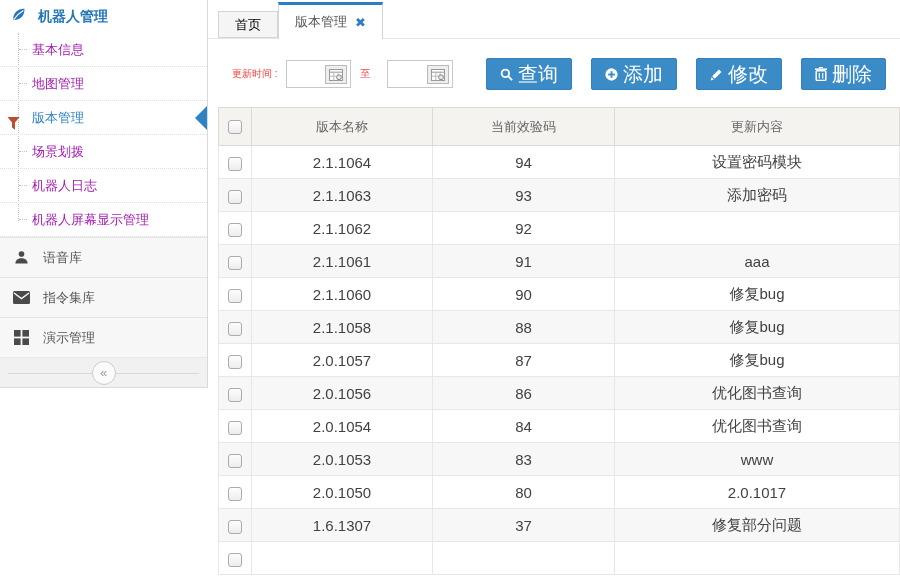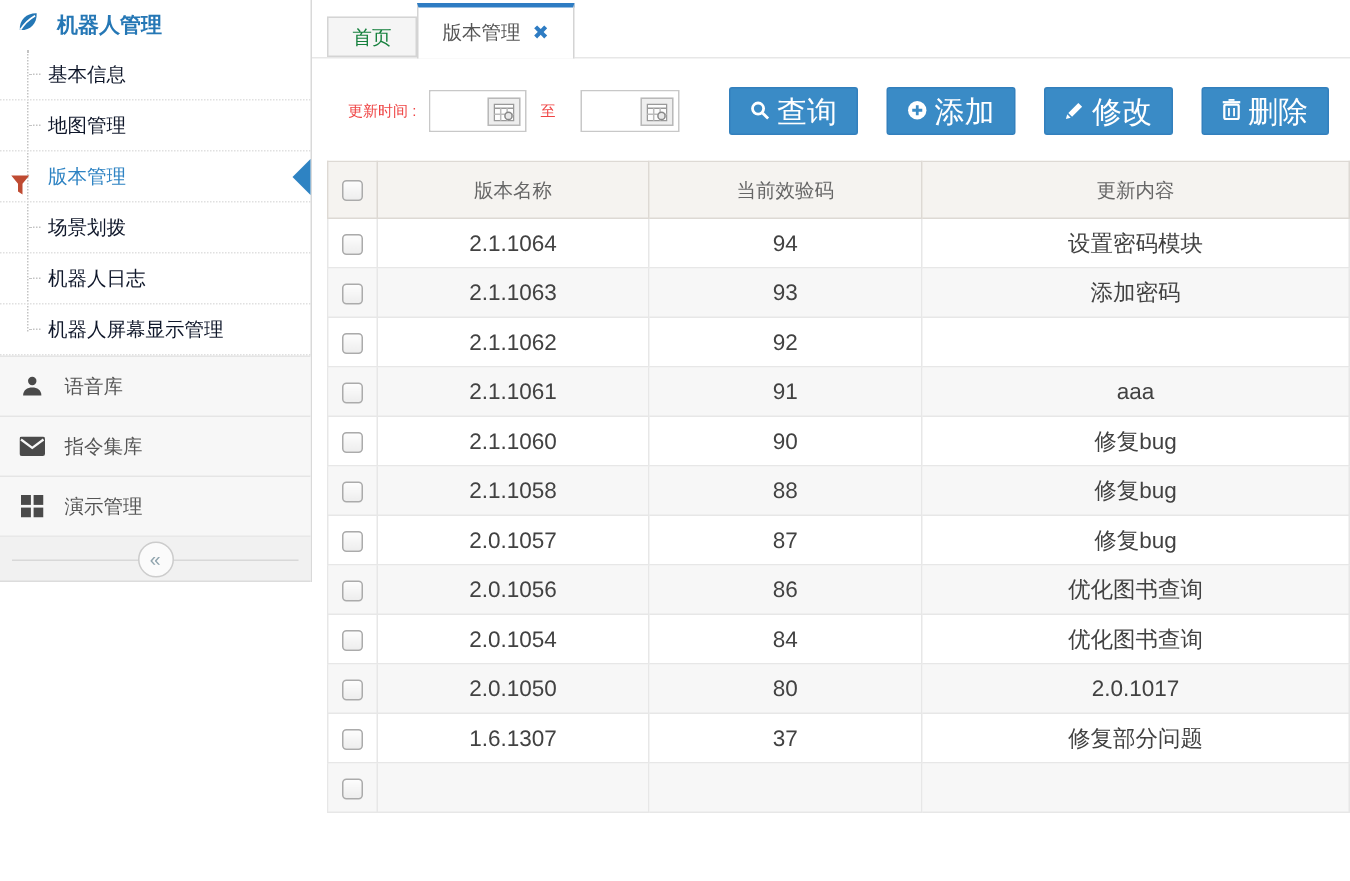--- a/index.html
+++ b/index.html
@@ -9,21 +9,21 @@
 
   
   .sidebar { width: 208px; flex: none; background: #fff; }
   .sidebar-inner { border-right: 1px solid #d9d9d9; }
   .sb-header { height: 33px; display: flex; align-items: center; gap: 11px; padding-left: 10px; }
   .sb-header-label { color: #2577b5; font-weight: bold; font-size: 14px; }
   .tree { position: relative; }
   .tree::before { content: ""; position: absolute; left: 18px; top: 0; bottom: 16px;
     border-left: 1px dotted #c3c3c3; }
   .tree-item { position: relative; height: 34px; line-height: 33px; padding-left: 32px;
-    font-size: 13px; color: #0f172a; border-bottom: 1px dotted #e0e0e0; cursor: pointer; }
+    font-size: 13px; color: #a21caf; border-bottom: 1px dotted #e0e0e0; cursor: pointer; }
   .tree-item .tick { position: absolute; left: 19px; top: 16px; width: 8px;
     border-top: 1px dotted #c3c3c3; }
   .tree-item.selected { color: #2e83c3; }
   .funnel-wrap { position: absolute; left: 7px; top: 9px; }
   .sel-arrow { position: absolute; right: 0; top: 50%; margin-top: -12px; width: 0; height: 0;
     border-top: 12px solid transparent; border-bottom: 12px solid transparent;
     border-right: 12px solid #2e83c3; }
   .group-item { height: 40px; display: flex; align-items: center; gap: 13px; padding-left: 12px;
     background: #f7f7f7; border-top: 1px solid #e5e5e5; font-size: 13px; color: #555; cursor: pointer; }
   .group-item .gi-icon { width: 18px; display: flex; justify-content: center; }
@@ -34,21 +34,21 @@
     border-top: 1px solid #d8d8d8; }
   .collapse-btn { position: relative; z-index: 1; width: 24px; height: 24px; border-radius: 50%;
     background: #fbfbfb; border: 1px solid #ccc; color: #90a4ae; font-size: 13px; line-height: 21px;
     text-align: center; cursor: pointer; }
 
   
   .main { flex: 1; min-width: 0; display: flex; flex-direction: column; }
   .tabbar { height: 39px; flex: none; display: flex; align-items: flex-end; padding-left: 10px;
     border-bottom: 1px solid #e7e7e7; }
   .tab { height: 27px; display: flex; align-items: center; padding: 0 16px; background: #f5f5f5;
-    border: 1px solid #d4d4d4; color: #15803d; font-size: 13px; cursor: pointer; }
+    border: 1px solid #d4d4d4; color: #000000; font-size: 13px; cursor: pointer; }
   .tab.active { height: 37px; background: #fff; border-top: 3px solid #2e7cc3; border-bottom: none;
     margin-bottom: -1px; color: #555; gap: 8px; }
   .tab-close { color: #2e7cc3; font-weight: bold; font-size: 13px; cursor: pointer; }
 
   .toolbar { padding: 19px 14px 17px 24px; display: flex; align-items: center; flex: none; }
   .tb-label, .to-label { font-size: 10px; color: #ef4444; white-space: nowrap; }
   .date-input-wrap { position: relative; margin-left: 8px; width: 114px; height: 28px;
     border: 1px solid #c8c8c8; background: #fff; }
   .date-input-wrap input { border: none; outline: none; width: 100%; height: 100%;
     padding: 0 28px 0 6px; font-size: 13px; color: #555; }
@@ -308,20 +308,26 @@
             <td>优化图书查询</td>
           </tr>
           <tr>
             <td><input type="checkbox" style=""></td>
             <td>2.0.1054</td>
             <td>84</td>
             <td>优化图书查询</td>
           </tr>
           <tr>
             <td><input type="checkbox" style=""></td>
+            <td>2.0.1053</td>
+            <td>83</td>
+            <td>www</td>
+          </tr>
+          <tr>
+            <td><input type="checkbox" style=""></td>
             <td>2.0.1050</td>
             <td>80</td>
             <td>2.0.1017</td>
           </tr>
           <tr>
             <td><input type="checkbox" style=""></td>
             <td>1.6.1307</td>
             <td>37</td>
             <td>修复部分问题</td>
           </tr>

